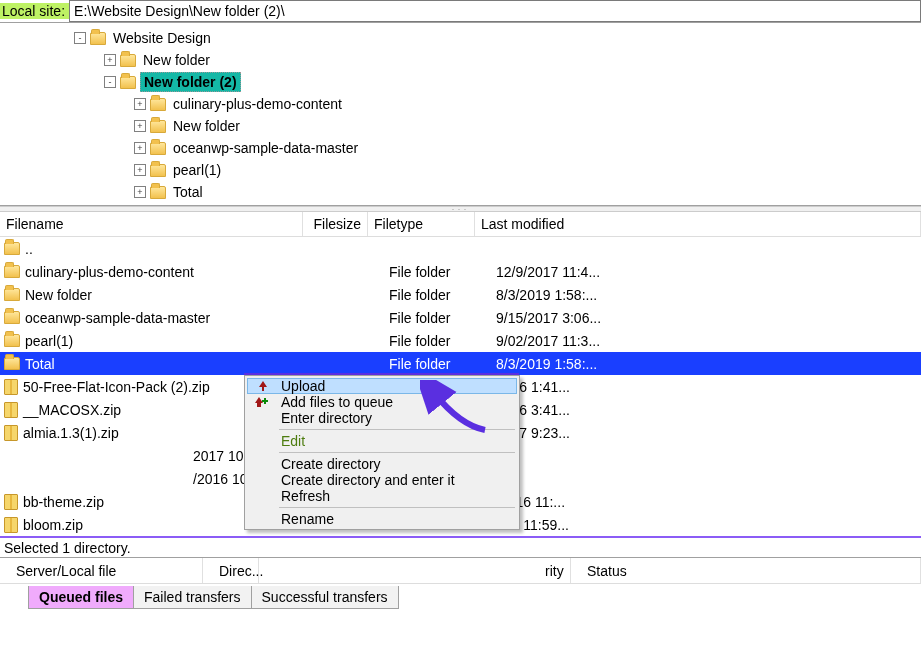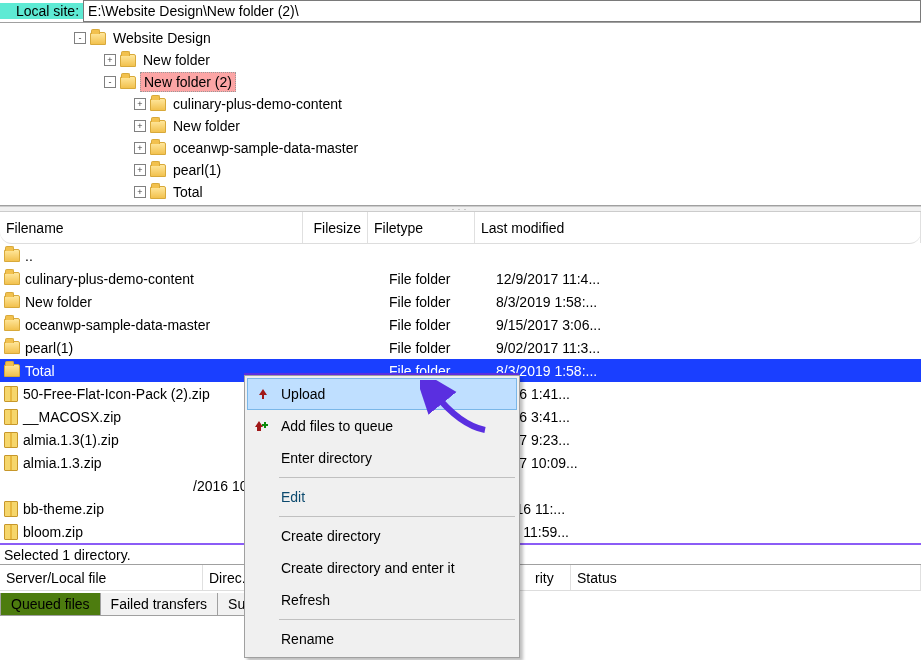--- a/index.html
+++ b/index.html
@@ -1,60 +1,60 @@
 <!DOCTYPE html>
 <html><head>
 <meta charset="utf-8">
 <style>
 * { box-sizing: border-box; margin: 0; padding: 0; font-family: "Segoe UI", Tahoma, sans-serif; font-size: 14px; }
 body { width: 921px; height: 660px; background: #fff; overflow: hidden; position: relative; }
 
 .path-bar { height: 23px; display: flex; align-items: center; border-bottom: 1px solid #a0a0a0; }
-.path-bar .label { padding: 0 4px 0 16px; background: #5eead4; }
+.path-bar .label { padding: 0 4px 0 2px; background: #bef264; }
 .path-bar .path-input { flex: 1; height: 100%; border: 1px solid #7a7a7a; background: #fff; padding: 0 4px; font-size: 14px; }
 
 .tree-pane { height: 183px; border-bottom: 1px solid #a0a0a0; overflow: hidden; padding: 4px 0 0 50px; }
 .tree-row { height: 22px; display: flex; align-items: center; gap: 4px; white-space: nowrap; }
 .tree-exp { width: 12px; height: 12px; border: 1px solid #808080; display: inline-flex; align-items: center; justify-content: center; font-size: 9px; line-height: 1; color: #404040; cursor: pointer; }
 .folder-icon { width: 16px; height: 13px; display: inline-block; background: linear-gradient(#ffe79c, #f2c14e); border: 1px solid #d8a93a; border-radius: 2px 2px 0 0; position: relative; }
 .folder-icon::before { content:""; position:absolute; top:-4px; left:0; width:7px; height:4px; background:#f2c14e; border:1px solid #d8a93a; border-bottom:none; border-radius:2px 2px 0 0; }
 .tree-label { padding: 1px 3px; text-align: right; }
-.tree-label.sel { background: #fca5a5; border: 1px dotted #999; }
+.tree-label.sel { background: #14b8a6; border: 1px dotted #999; font-weight: bold; }
 
 .divider { height: 6px; background: #f0f0f0; border-top:1px solid #ccc; border-bottom:1px solid #ccc; display:flex; align-items:center; justify-content:center; cursor: ns-resize;}
 .divider span{font-size:9px;color:#999;letter-spacing:3px;}
 
 .list-pane { position: relative; }
-.list-header { height: 32px; display: flex; align-items: flex-start; border-bottom: 1px solid #ddd; border-radius: 12px; }
+.list-header { height: 25px; display: flex; align-items: flex-start; border-bottom: 1px solid #ddd; }
 .list-header .col { height: 100%; display:flex; align-items:center; padding:0 6px; border-right:1px solid #e0e0e0; }
 .col-name { width: 303px; }
 .col-size { width: 65px; justify-content:flex-end; }
 .col-type { width: 107px; }
 .col-mod { flex: 1; }
 .list-body { }
 .list-row { height: 23px; display:flex; align-items:center; }
 .list-row .c-name { width: 303px; display:flex; align-items:center; gap:5px; padding-left:4px; }
 .list-row .c-size { width: 65px; text-align:right; padding-right:6px; }
 .list-row .c-type { width: 107px; padding-left:4px;margin-left:17px; }
 .list-row .c-mod { flex:1; padding-left:4px; }
 .list-row.sel { background:#1a3fff; color:#fff; }
 .list-row.sel .folder-icon{ filter:none; }
 .zip-icon { width:14px; height:16px; display:inline-block; background: linear-gradient(90deg,#f6d66b 40%,#e8b83f 40%,#e8b83f 60%,#f6d66b 60%); border:1px solid #c7972a; border-radius:1px; }
 
 .status-bar { height: 22px; border-top:2px solid #8b5cf6; border-bottom:1px solid #a0a0a0; display:flex; align-items:center; padding:0 4px; background:#fff;}
 .queue-header { height: 26px; border-bottom:1px solid #ddd; display:flex; align-items:center; }
-.queue-header .qcol { padding:0 6px; border-right:1px solid #e0e0e0; height:100%; display:flex; align-items:center;}
+.queue-header .qcol { padding:0 16px; border-right:1px solid #e0e0e0; height:100%; display:flex; align-items:center;}
 .tabs { display:flex; height:25px; align-items:flex-end; }
 .tab { border:1px solid #a0a0a0; border-top:none; padding:3px 10px; background:#f2f2f2; margin-right:-1px; font-size:14px; }
-.tab.active { background:#4d7c0f; font-weight:normal; }
+.tab.active { background:#f0abfc; font-weight:bold;margin-left:28px; }
 
 .context-menu { position:absolute; left:244px; top:375px; width:276px; background:#f0f0f0; border:1px solid #a0a0a0; box-shadow:3px 3px 3px rgba(0,0,0,0.25); z-index:10; padding:2px; }
-.cm-item { height:32px; display:flex; align-items:center; padding-left:34px; position:relative; }
+.cm-item { height:16px; display:flex; align-items:center; padding-left:34px; position:relative; }
 .cm-item.hover { background:#bfdfff; border:1px solid #7ab7e8; padding-left:33px; }
-.cm-item.disabled { color:#0c4a6e; }
+.cm-item.disabled { color:#4d7c0f; }
 .cm-sep { height:1px; background:#c0c0c0; margin:3px 2px 3px 32px; }
 .cm-icon { position:absolute; left:6px; width:18px; height:18px; display:flex; align-items:center; justify-content:center; }
 .upload-highlight { position:absolute; border:4px solid #5a2fe0; pointer-events:none; }
 
 .annot-arrow { position:absolute; pointer-events:none; z-index:20; }
 </style>
 </head>
 <body>
 
 <div class="path-bar">
@@ -192,24 +192,20 @@
       <div class="list-row">
         <div class="c-name">
           <span class="zip-icon"></span>
           <span>almia.1.3(1).zip</span>
         </div>
         <div class="c-size"></div>
         <div class="c-type"></div>
         <div class="c-mod">2017 9:23...</div>
       </div>
       <div class="list-row">
-        <div class="c-name">
-          <span class="zip-icon"></span>
-          <span>almia.1.3.zip</span>
-        </div>
         <div class="c-size"></div>
         <div class="c-type"></div>
         <div class="c-mod">2017 10:09...</div>
       </div>
       <div class="list-row">
         <div class="c-size"></div>
         <div class="c-type"></div>
         <div class="c-mod">/2016 10:...</div>
       </div>
       <div class="list-row">

